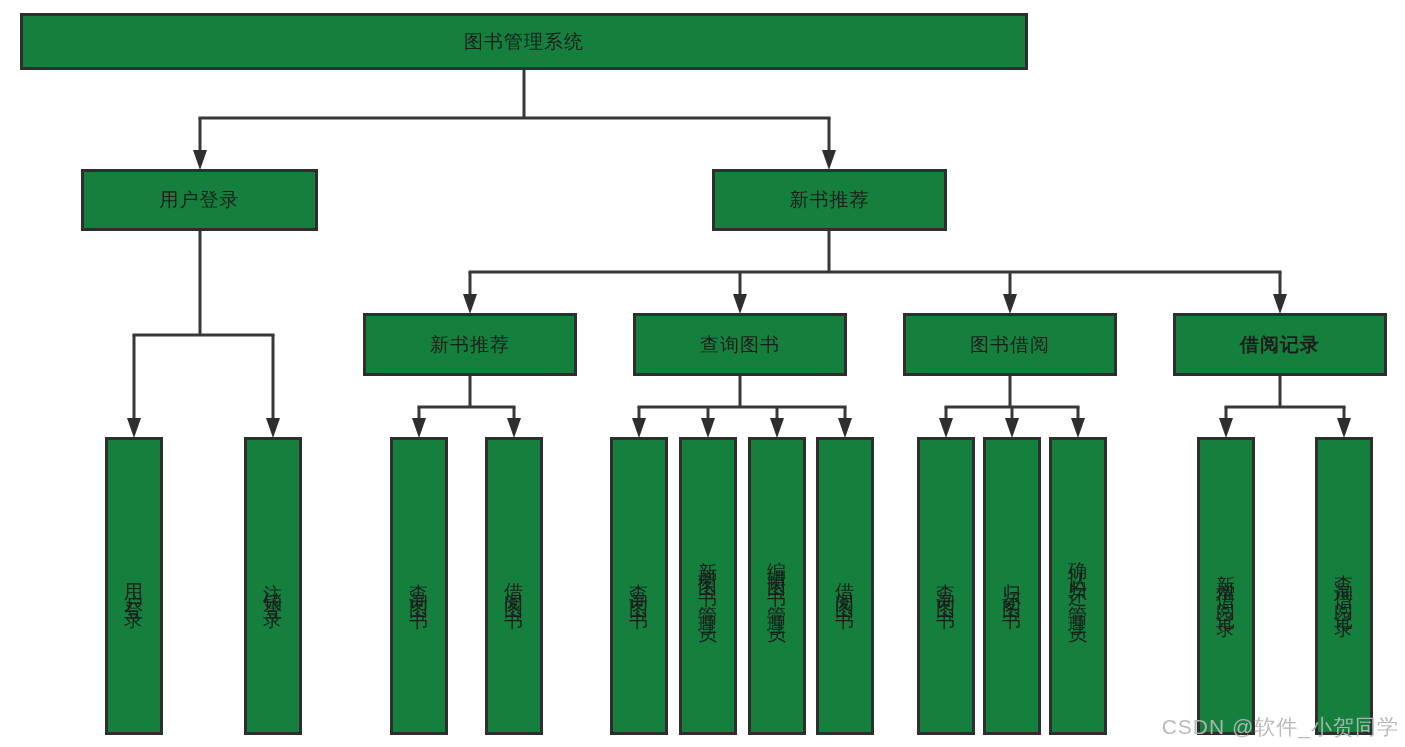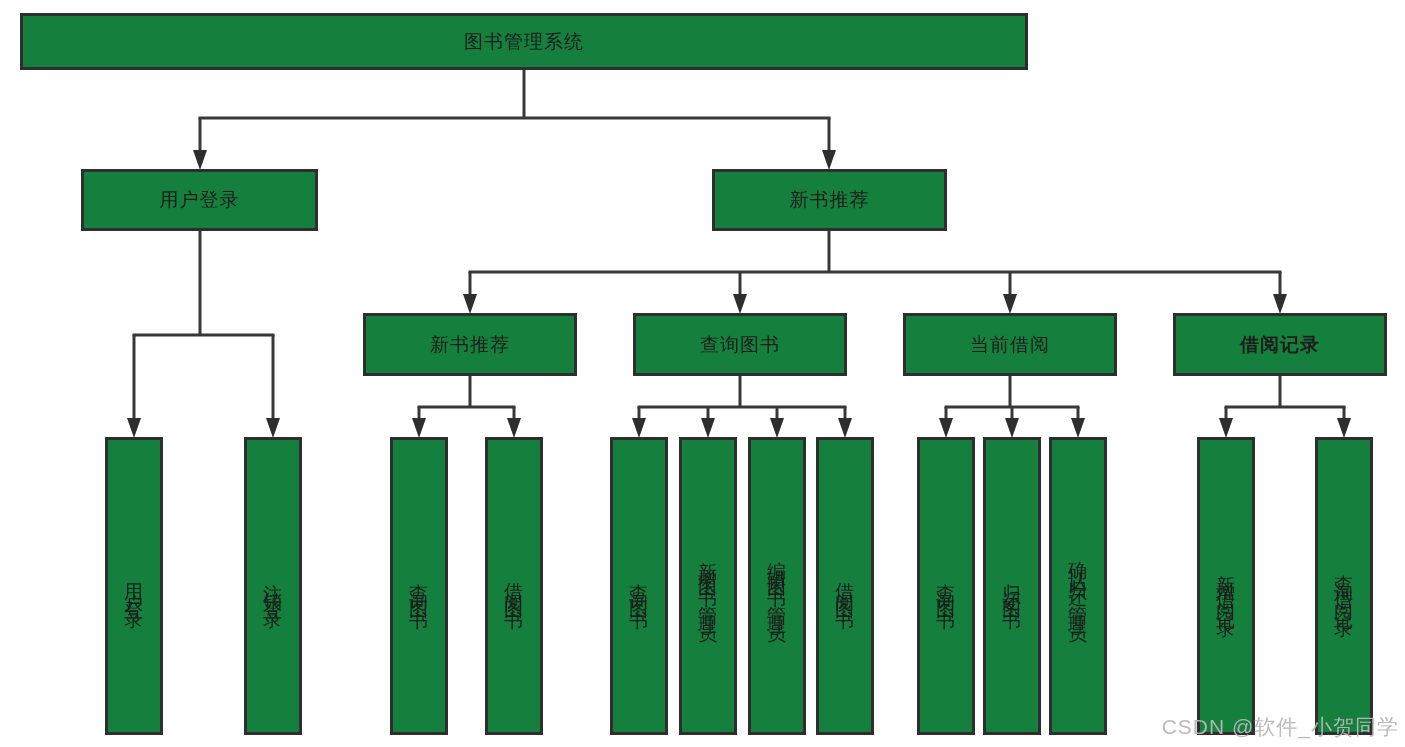--- a/index.html
+++ b/index.html
@@ -102,21 +102,21 @@
     <span class="h-label">新书推荐</span>
   </div>
 
   <div class="box lvl3" style="left:363px;">
     <span class="h-label">新书推荐</span>
   </div>
   <div class="box lvl3" style="left:633px;">
     <span class="h-label">查询图书</span>
   </div>
   <div class="box lvl3" style="left:903px;">
-    <span class="h-label">当前借阅</span>
+    <span class="h-label">图书借阅</span>
   </div>
   <div class="box lvl3" style="left:1173px;font-weight:bold;">
     <span class="h-label">借阅记录</span>
   </div>
 
   <div class="box leaf" style="left:105px;">
     <span class="v-label">用户登录</span>
   </div>
   <div class="box leaf" style="left:244px;">
     <span class="v-label">注销登录</span>

